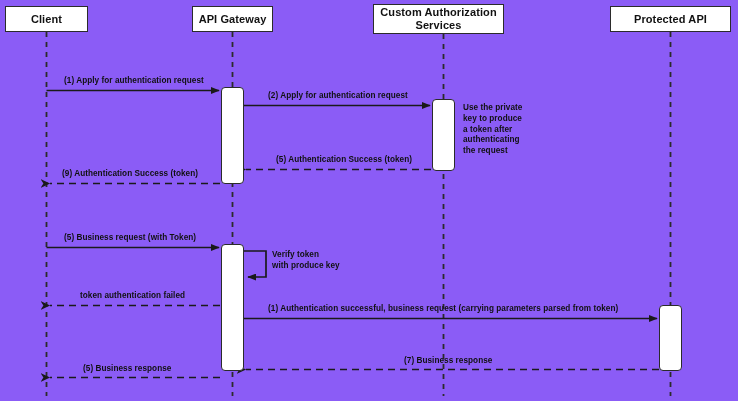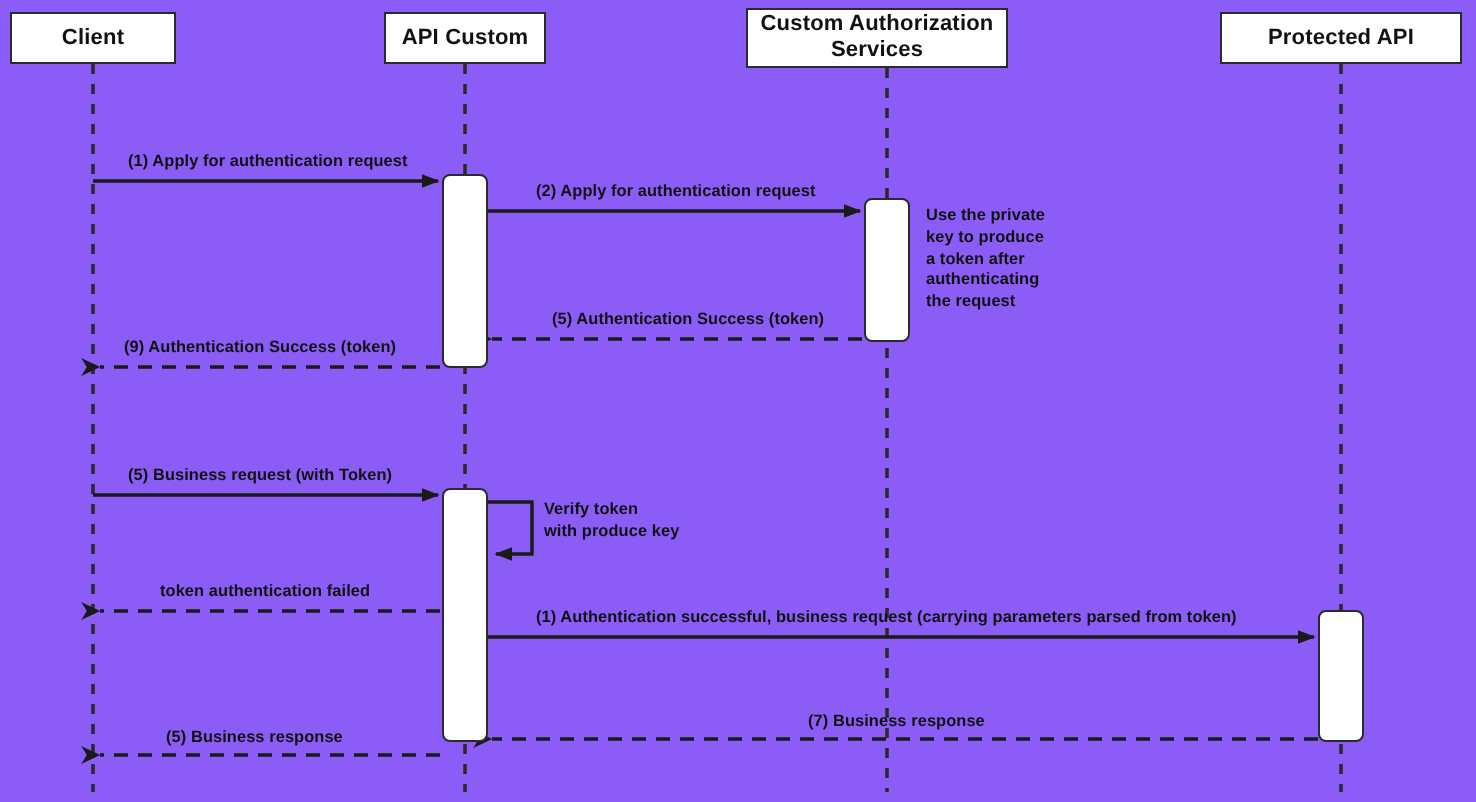--- a/index.html
+++ b/index.html
@@ -71,21 +71,21 @@
 </head>
 <body>
 
 <div id="diagram">
 
   <div class="lifeline-box" style="left:5px; top:6px; width:83px; height:26px;">
     <span>Client</span>
   </div>
 
   <div class="lifeline-box" style="left:192px; top:6px; width:81px; height:26px;">
-    <span>API Custom</span>
+    <span>API Gateway</span>
   </div>
 
   <div class="lifeline-box" style="left:373px; top:4px; width:131px; height:30px;">
     <span>Custom Authorization Services</span>
   </div>
 
   <div class="lifeline-box" style="left:610px; top:6px; width:121px; height:26px;">
     <span>Protected API</span>
   </div>
 

